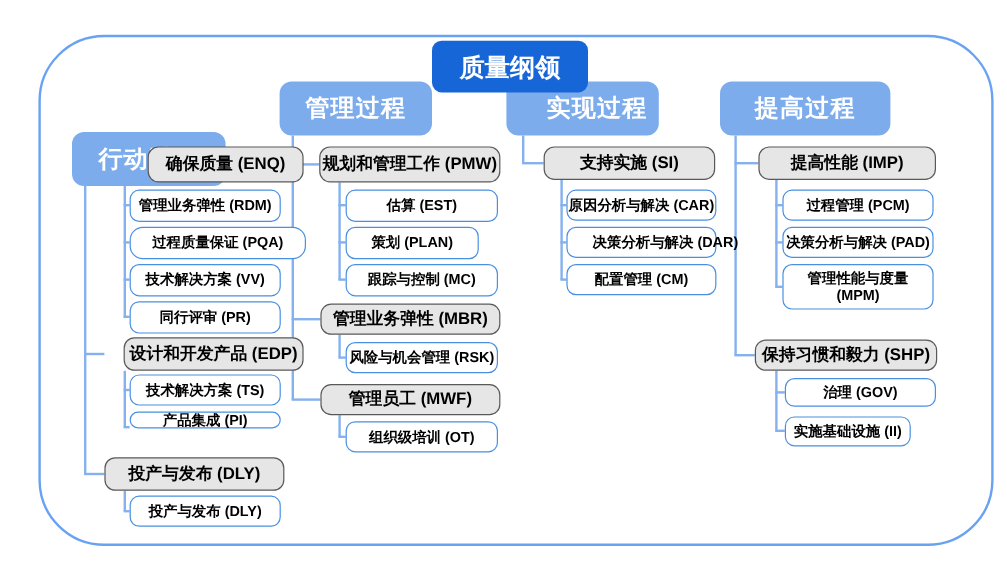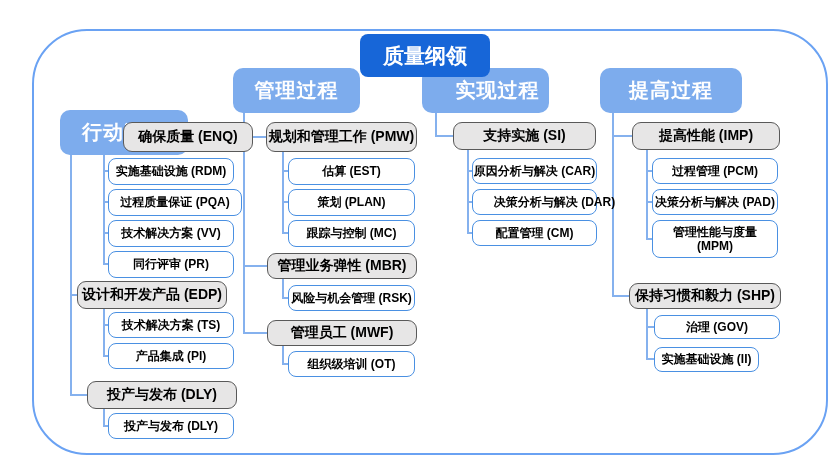--- a/index.html
+++ b/index.html
@@ -44,35 +44,35 @@
   <div class="outer"></div>
 
   <div class="box title" style="left:360px;top:10px;width:130px;height:43px;">质量纲领</div>
 
   <div class="box hdr" style="left:60px;top:68px;width:128px;height:45px;margin-top:42px;">行动过程</div>
   <div class="box hdr" style="left:233px;top:68px;width:127px;height:45px;">管理过程</div>
   <div class="box hdr" style="left:422px;top:68px;width:127px;height:45px;padding-left:24px;">实现过程</div>
   <div class="box hdr" style="left:600px;top:68px;width:142px;height:45px;">提高过程</div>
 
   <div class="box grp" style="left:87px;top:122px;width:130px;height:30px;margin-left:36px;">确保质量 (ENQ)</div>
-  <div class="box itm" style="left:108px;top:158px;width:126px;height:27px;">实施基础设施 (RDM)</div>
-  <div class="box itm" style="left:108px;top:189px;width:134px;height:27px;">过程质量保证 (PQA)</div>
+  <div class="box itm" style="left:108px;top:158px;width:126px;height:27px;">管理业务弹性 (RDM)</div>
+  <div class="box itm" style="left:108px;top:189px;width:147px;height:27px;border-radius:11px;">过程质量保证 (PQA)</div>
   <div class="box itm" style="left:108px;top:220px;width:126px;height:27px;">技术解决方案 (VV)</div>
   <div class="box itm" style="left:108px;top:251px;width:126px;height:27px;">同行评审 (PR)</div>
 
-  <div class="box grp" style="left:77px;top:281px;width:150px;height:28px;">设计和开发产品 (EDP)</div>
+  <div class="box grp" style="left:103px;top:281px;width:150px;height:28px;">设计和开发产品 (EDP)</div>
   <div class="box itm" style="left:108px;top:312px;width:126px;height:26px;">技术解决方案 (TS)</div>
-  <div class="box itm" style="left:108px;top:343px;width:126px;height:26px;text-align:right;">产品集成 (PI)</div>
+  <div class="box itm" style="left:108px;top:343px;width:126px;height:14px;text-align:right;">产品集成 (PI)</div>
 
   <div class="box grp" style="left:87px;top:381px;width:150px;height:28px;">投产与发布 (DLY)</div>
   <div class="box itm" style="left:108px;top:413px;width:126px;height:26px;">投产与发布 (DLY)</div>
 
   <div class="box grp" style="left:266px;top:122px;width:151px;height:30px;">规划和管理工作 (PMW)</div>
   <div class="box itm" style="left:288px;top:158px;width:127px;height:27px;">估算 (EST)</div>
-  <div class="box itm" style="left:288px;top:189px;width:127px;height:27px;">策划 (PLAN)</div>
+  <div class="box itm" style="left:288px;top:189px;width:111px;height:27px;">策划 (PLAN)</div>
   <div class="box itm" style="left:288px;top:220px;width:127px;height:27px;">跟踪与控制 (MC)</div>
 
   <div class="box grp" style="left:267px;top:253px;width:150px;height:26px;">管理业务弹性 (MBR)</div>
   <div class="box itm" style="left:288px;top:285px;width:127px;height:26px;">风险与机会管理 (RSK)</div>
 
   <div class="box grp" style="left:267px;top:320px;width:150px;height:26px;">管理员工 (MWF)</div>
   <div class="box itm" style="left:288px;top:351px;width:127px;height:26px;">组织级培训 (OT)</div>
 
   <div class="box grp" style="left:453px;top:122px;width:143px;height:28px;">支持实施 (SI)</div>
   <div class="box itm" style="left:472px;top:158px;width:125px;height:26px;">原因分析与解决 (CAR)</div>

